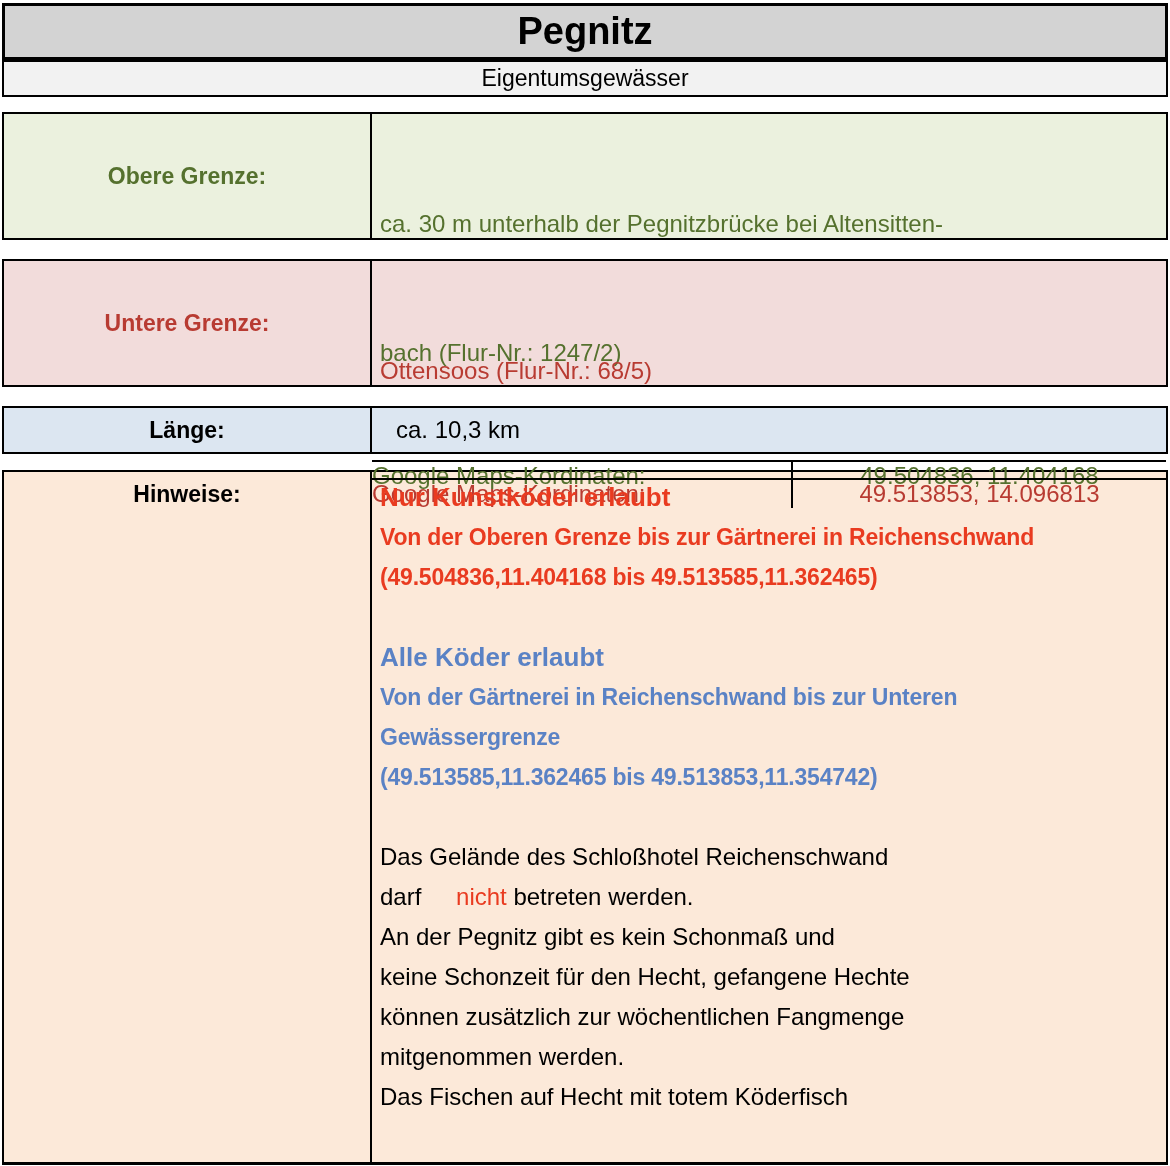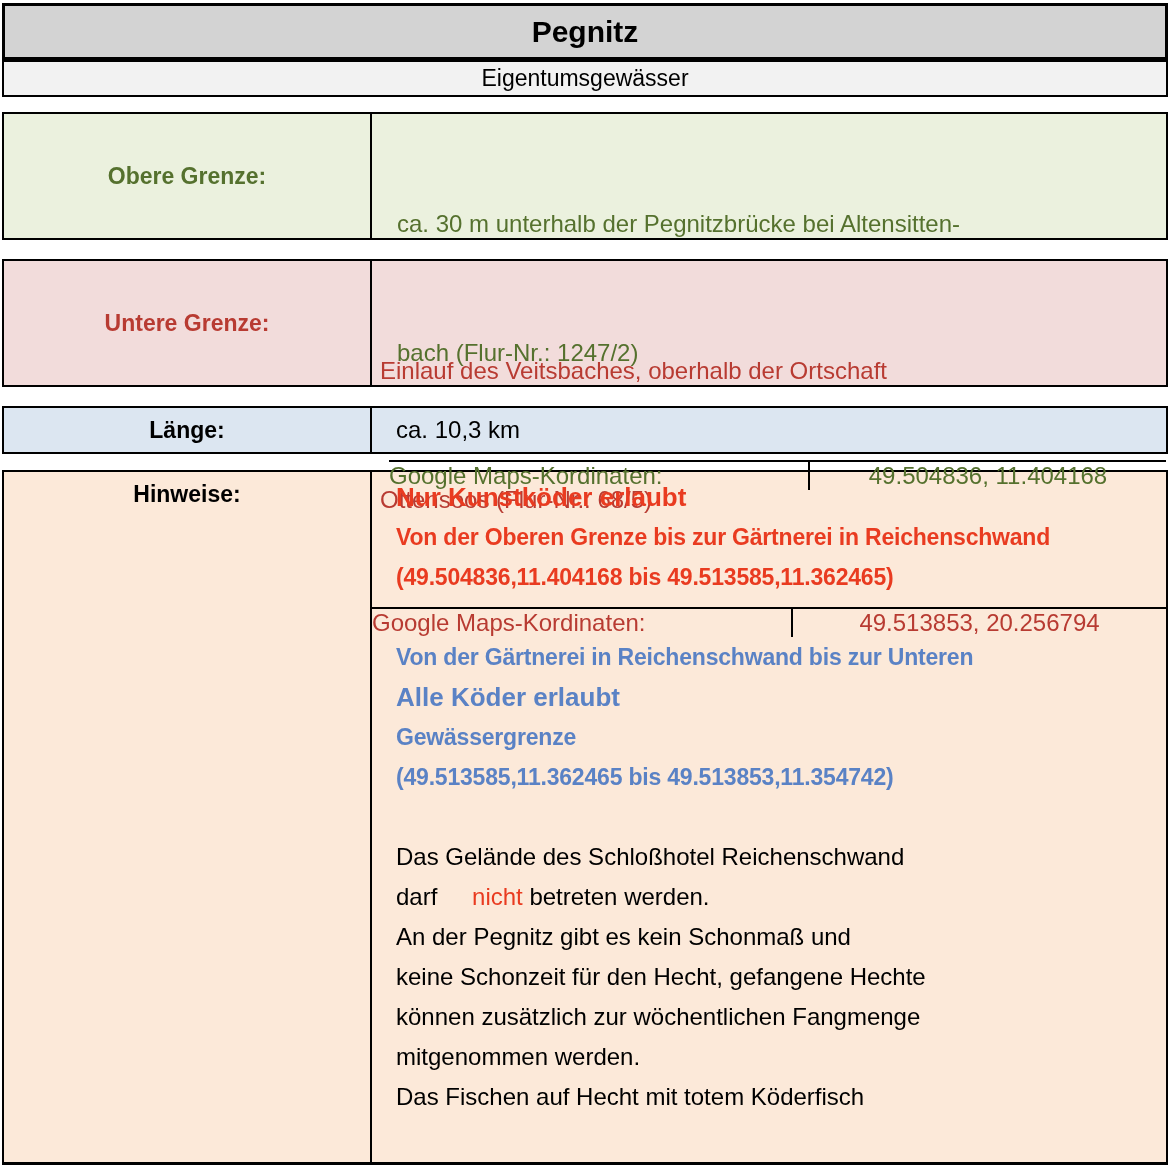--- a/index.html
+++ b/index.html
@@ -22,21 +22,21 @@
     box-sizing: border-box;
     border: 2px solid var(--border, #000);
     background: #fff;
   }
   
   .title {
     border-width: 3px;
     height: 57px;
     background: var(--title-bg, #d3d3d3);
     display: flex; align-items: center; justify-content: center;
-    font-size: 30px; font-weight: bold;
+    font-size: 38px; font-weight: bold;
   }
   .subtitle {
     height: 37px;
     background: var(--subtitle-bg, #f2f2f2);
     display: flex; align-items: center; justify-content: center;
     font-size: 23px;
     margin-bottom: 15px;
   }
   
   .section {
@@ -72,21 +72,21 @@
     box-sizing: border-box;
     display: flex; align-items: center;
     padding-left: 0;
     font-size: 24px;
   }
   .coord-value {
     flex: 1;
     display: flex; align-items: center; justify-content: center;
     font-size: 24px;
   }
-  .green  { background: var(--green-bg, #ebf1de); gap: 17px; }
+  .green  { background: var(--green-bg, #ebf1de); }
   .green-text { color: var(--green-text, #55712e); }
   .pink   { background: var(--pink-bg, #f2dcdb); }
   .red-text { color: var(--red-text, #b83b32); }
   
   .laenge {
     height: 48px;
     background: var(--blue-row-bg, #dce6f1);
     display: flex;
     margin-bottom: 16px;
   }
@@ -96,21 +96,20 @@
     display: flex; align-items: center;
     padding-left: 24px;
     font-size: 24px;
   }
   
   .hinweise {
     height: 695px;
     background: var(--peach-bg, #fce9d9);
     display: flex;
     border-bottom-width: 3px;
-    gap: 16px;
   }
   .hinweise .label-cell {
     align-items: flex-start;
     justify-content: center;
     padding-top: 9px;
   }
   .notes-cell {
     flex: 1;
     padding: 5px 8px 0 8px;
     min-width: 0;
@@ -153,44 +152,43 @@
         <div class="coord-label green-text">Google Maps-Kordinaten:</div>
         <div class="coord-value green-text">49.504836, 11.404168</div>
       </div>
     </div>
   </div>
 
   <div class="block section pink">
     <div class="label-cell red-text">Untere Grenze:</div>
     <div class="content-cell">
       <div class="desc red-text">
-        <div>Einlauf des Veitsbaches, oberhalb der Ortschaft</div>
         <div>Ottensoos (Flur-Nr.: 68/5)</div>
       </div>
       <div class="coord-row">
         <div class="coord-label red-text">Google Maps-Kordinaten:</div>
-        <div class="coord-value red-text">49.513853, 20.256794</div>
+        <div class="coord-value red-text">49.513853, 14.096813</div>
       </div>
     </div>
   </div>
 
   <div class="block laenge">
     <div class="label-cell">Länge:</div>
     <div class="laenge-value">ca. 10,3 km</div>
   </div>
 
   <div class="block hinweise">
     <div class="label-cell">Hinweise:</div>
     <div class="notes-cell">
       <div class="ln red-head">Nur Kunstköder erlaubt</div>
       <div class="ln red-b">Von der Oberen Grenze bis zur Gärtnerei in Reichenschwand</div>
       <div class="ln red-b">(49.504836,11.404168 bis 49.513585,11.362465)</div>
       <div class="blank"></div>
+      <div class="ln blue-head">Alle Köder erlaubt</div>
       <div class="ln blue-b">Von der Gärtnerei in Reichenschwand bis zur Unteren</div>
-      <div class="ln blue-head">Alle Köder erlaubt</div>
       <div class="ln blue-b">Gewässergrenze</div>
       <div class="ln blue-b">(49.513585,11.362465 bis 49.513853,11.354742)</div>
       <div class="blank"></div>
       <div class="ln">Das Gelände des Schloßhotel Reichenschwand</div>
       <div class="ln"><span>darf </span><span class="em-red">nicht</span><span> betreten werden.</span></div>
       <div class="ln">An der Pegnitz gibt es kein Schonmaß und</div>
       <div class="ln">keine Schonzeit für den Hecht, gefangene Hechte</div>
       <div class="ln">können zusätzlich zur wöchentlichen Fangmenge</div>
       <div class="ln">mitgenommen werden.</div>
       <div class="ln">Das Fischen auf Hecht mit totem Köderfisch</div>

